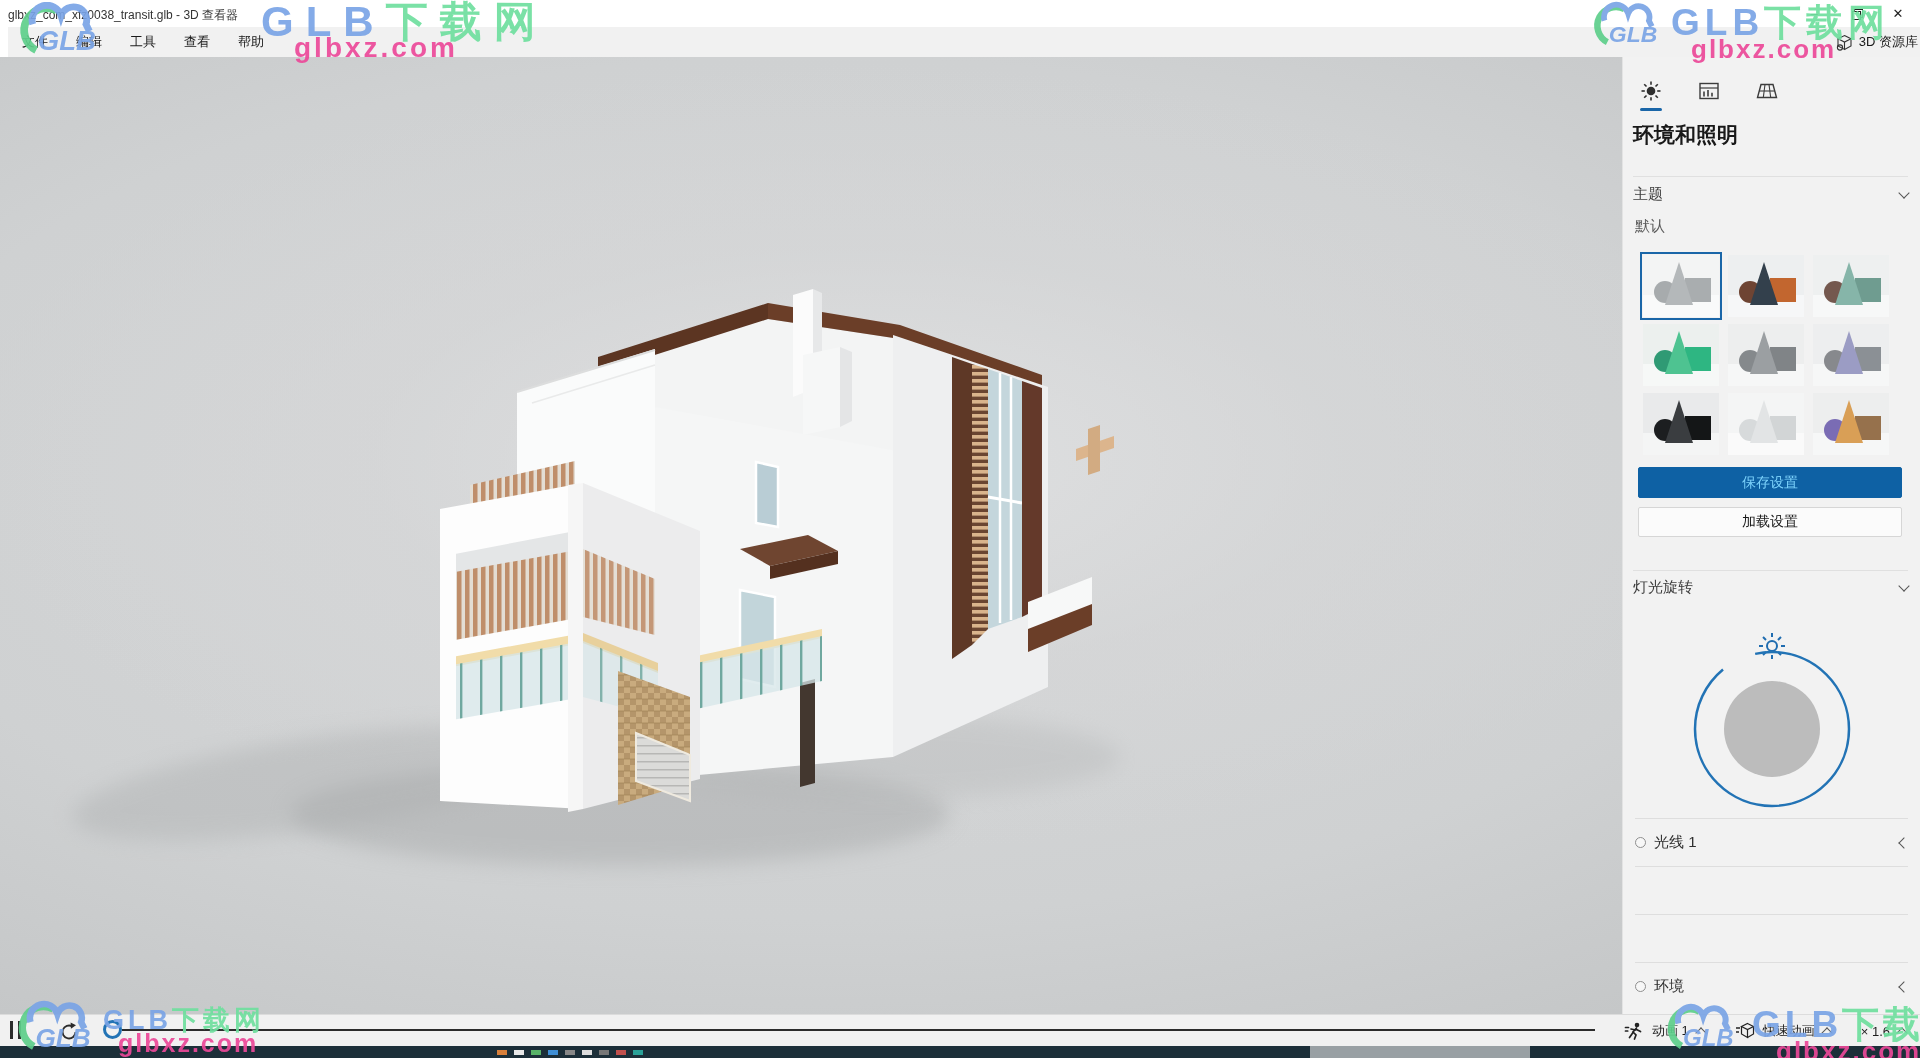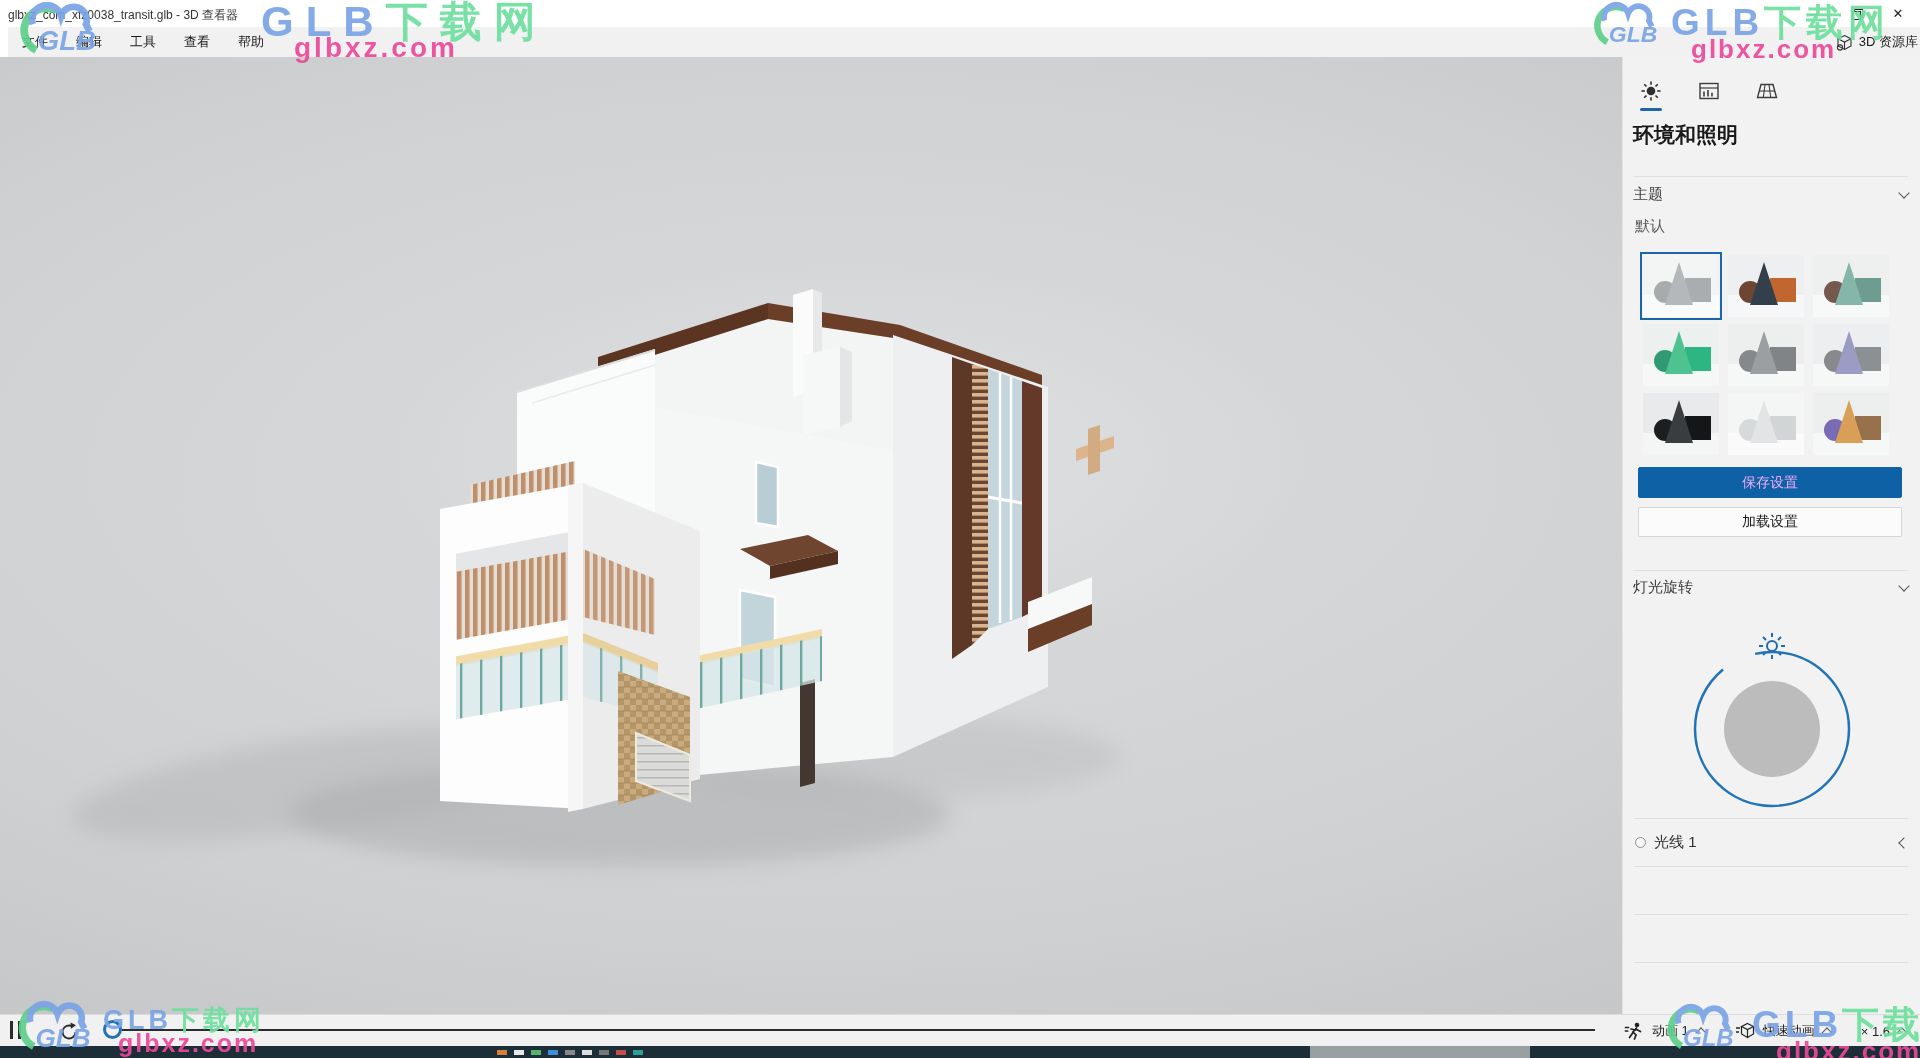--- a/index.html
+++ b/index.html
@@ -35,21 +35,21 @@
   .tab.active::after { content:""; position:absolute; left:9px; right:9px; bottom:0; height:3px; background:#1a66a8; border-radius:2px; }
   .panel-title { position:absolute; left:10px; top:64px; font-size:21px; font-weight:bold; color:#191919; }
   .divider { position:absolute; left:10px; right:12px; height:1px; background:#e0e0e0; }
   .section-head { position:absolute; left:10px; right:12px; display:flex; align-items:center; justify-content:space-between; font-size:15px; color:#3d3d3d; }
   .mini-label { position:absolute; left:12px; font-size:15px; color:#5a5a5a; }
   .theme-grid { position:absolute; left:20px; top:198px; width:254px; display:grid; grid-template-columns:repeat(3,76px); grid-auto-rows:62px; gap:7px 9px; }
   .tile { width:76px; height:62px; background:#eee; cursor:pointer; }
   .tile svg { display:block; width:76px; height:62px; }
   .tile.selected { outline:2px solid #1a66a8; outline-offset:1px; }
   .btn { position:absolute; left:15px; width:264px; height:31px; font-size:14px; display:flex; align-items:center; justify-content:center; border-radius:2px; cursor:pointer; font-family:inherit; }
-  .btn-primary { background:#0e61a4; color:#f0abfc; border:1px solid #0e61a4; }
+  .btn-primary { background:#0e61a4; color:#7dd3fc; border:1px solid #0e61a4; }
   .btn-secondary { background:#fbfbfb; color:#1a1a1a; border:1px solid #d6d6d6; height:30px; }
   .chev { display:inline-block; width:8px; height:8px; border-color:#555; border-style:solid; border-width:0; }
   .chev-down { border-right-width:1.5px; border-bottom-width:1.5px; transform:rotate(45deg); margin-top:-4px; }
   .chev-left { border-left-width:1.5px; border-bottom-width:1.5px; transform:rotate(45deg); }
   .chev-up { border-left-width:1.5px; border-top-width:1.5px; transform:rotate(45deg); margin-top:4px; }
   .dial { position:absolute; left:64px; top:575px; width:170px; height:178px; }
   .light-row { position:absolute; left:12px; right:12px; height:47px; display:flex; align-items:center; }
   .light-row .radio { width:11px; height:11px; border-radius:50%; border:1.5px solid #8f8f8f; background:#f7f7f7; margin-right:8px; }
   .light-row .lbl { font-size:15px; color:#2f2f2f; flex:1; }
   .row-div { position:absolute; left:12px; right:12px; height:1px; background:#dedede; }
@@ -369,20 +369,25 @@
 
     <div class="row-div" style="top:761px"></div>
     <div class="light-row" style="top:762px">
       <span class="radio"></span>
       <span class="lbl">光线 1</span>
       <span class="chev chev-left"></span>
     </div>
     <div class="row-div" style="top:809px"></div>
     <div class="row-div" style="top:857px"></div>
     <div class="row-div" style="top:905px"></div>
+    <div class="light-row" style="top:906px">
+      <span class="radio"></span>
+      <span class="lbl">环境</span>
+      <span class="chev chev-left"></span>
+    </div>
   </div>
 
   <div class="playbar">
     <div class="play-icon pause-bars">
         <span></span>
         <span></span>
       </div>
     <svg class="play-icon" style="left:58px" width="22" height="22" viewBox="0 0 22 22">
       <path d="M17.5 11 a6.5 6.5 0 1 1 -3.2 -5.6" fill="none" stroke="#2b2b2b" stroke-width="1.8"></path>
       <polygon points="12.6,1.6 18,4.2 12.9,7.8" fill="#2b2b2b"></polygon>

